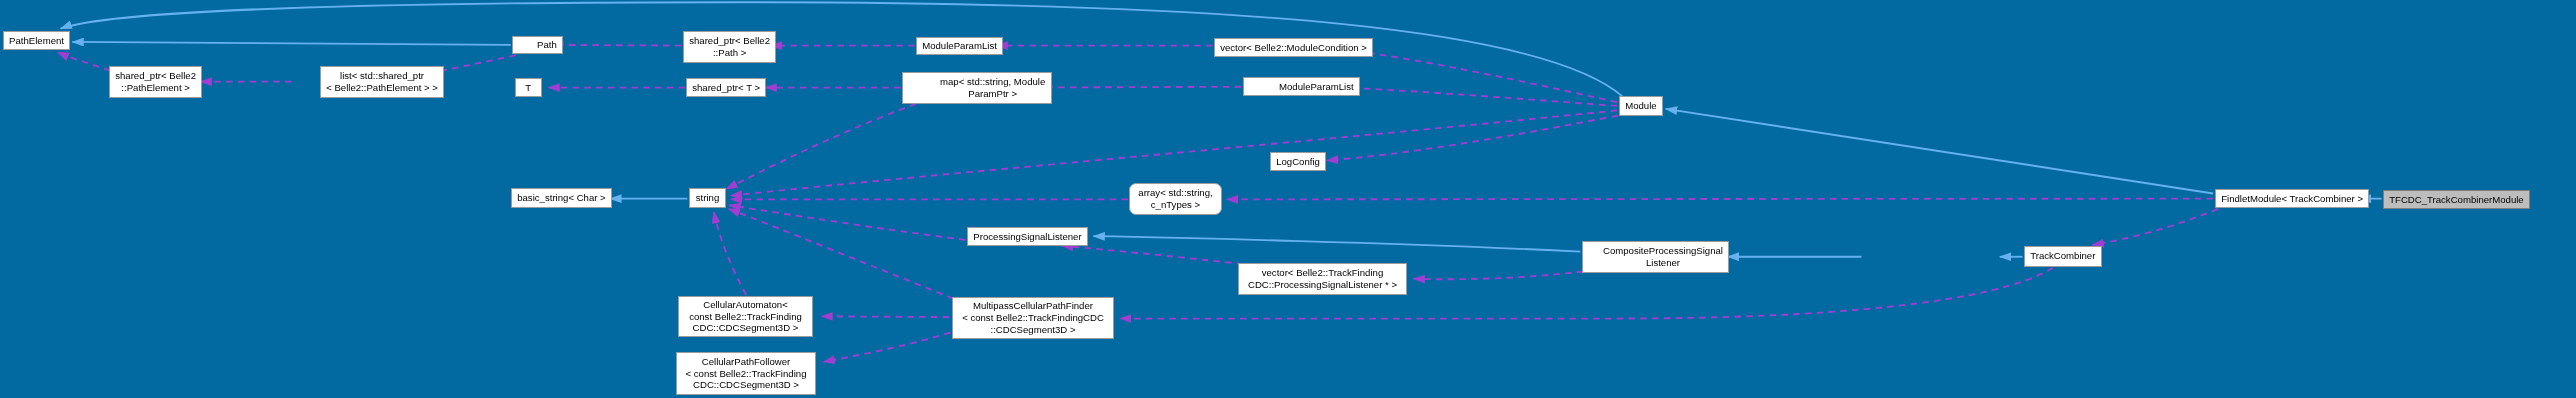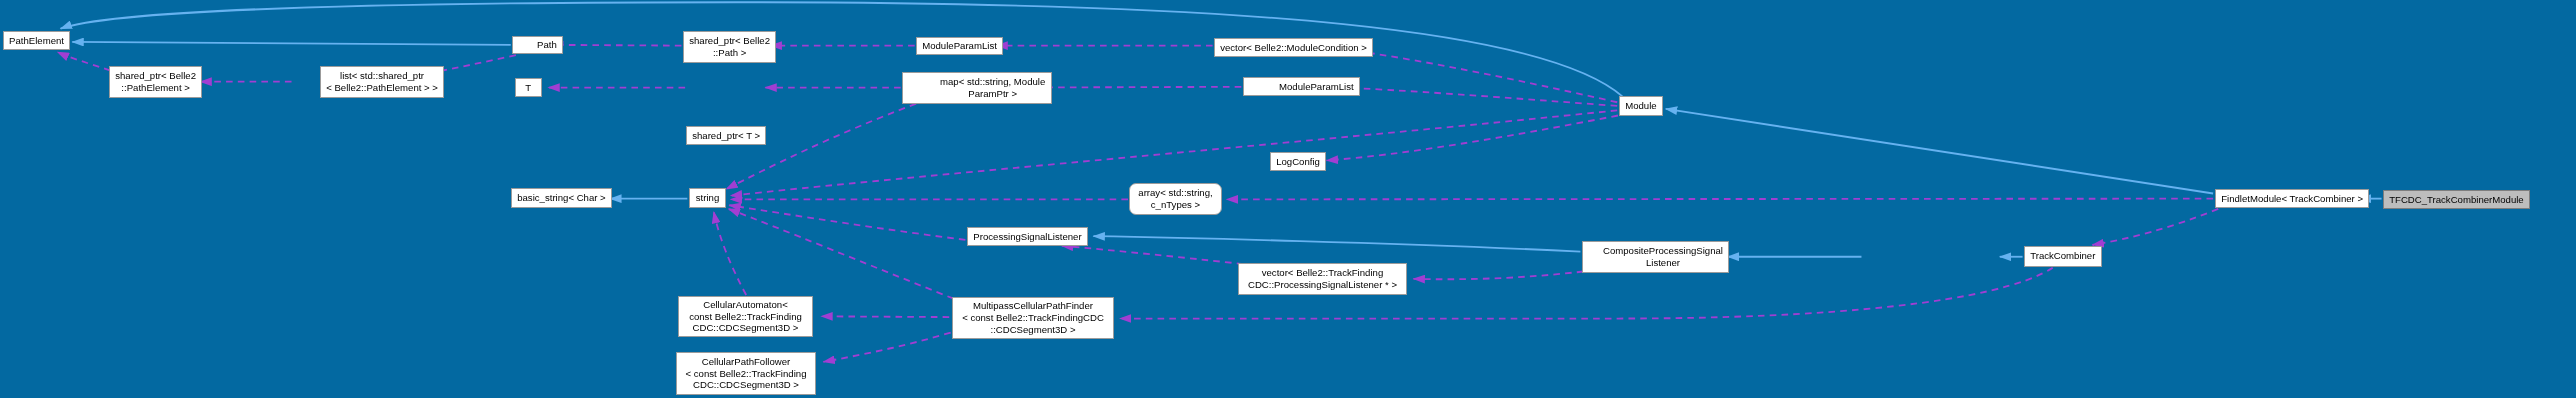--- a/index.html
+++ b/index.html
@@ -66,21 +66,21 @@
 
   <div class="node" style="left:2.9px;top:31px;min-width:63px;min-height:19px;">PathElement</div>
   <div class="node" style="left:109px;top:66px;min-width:85px;min-height:32px;">shared_ptr&lt; Belle2
 ::PathElement &gt;</div>
   <div class="node" style="left:293px;top:66px;min-width:116px;min-height:32px;margin-left:27px;">list&lt; std::shared_ptr
 &lt; Belle2::PathElement &gt; &gt;</div>
   <div class="node" style="left:512px;top:36px;min-width:34px;min-height:18.4px;padding-left:24px;">Path</div>
   <div class="node" style="left:683px;top:31px;min-width:81px;min-height:32px;">shared_ptr&lt; Belle2
 ::Path &gt;</div>
   <div class="node" style="left:515px;top:78px;min-width:26.5px;min-height:19px;">T</div>
-  <div class="node" style="left:686px;top:78px;min-width:72px;min-height:19px;margin-top:48px;">shared_ptr&lt; T &gt;</div>
+  <div class="node" style="left:686px;top:78px;min-width:72px;min-height:19px;">shared_ptr&lt; T &gt;</div>
   <div class="node" style="left:916px;top:37px;min-width:74px;min-height:18.4px;">ModuleParamList</div>
   <div class="node" style="left:902px;top:72px;min-width:103px;min-height:32px;padding-left:37px;">map&lt; std::string, Module
 ParamPtr &gt;</div>
   <div class="node" style="left:1214px;top:38px;min-width:134px;min-height:19px;">vector&lt; Belle2::ModuleCondition &gt;</div>
   <div class="node" style="left:1243px;top:77px;min-width:77px;min-height:19px;padding-left:35px;">ModuleParamList</div>
   <div class="node" style="left:1270px;top:152px;min-width:50px;min-height:19px;">LogConfig</div>
   <div class="node" style="left:1619px;top:96px;min-width:40px;min-height:20px;">Module</div>
   <div class="node" style="left:511px;top:188px;min-width:93px;min-height:20px;">basic_string&lt; Char &gt;</div>
   <div class="node" style="left:689px;top:188px;min-width:37px;min-height:20px;">string</div>
   <div class="node" style="left:1129px;top:183px;min-width:93px;min-height:32px;border-radius:7px;">array&lt; std::string,

